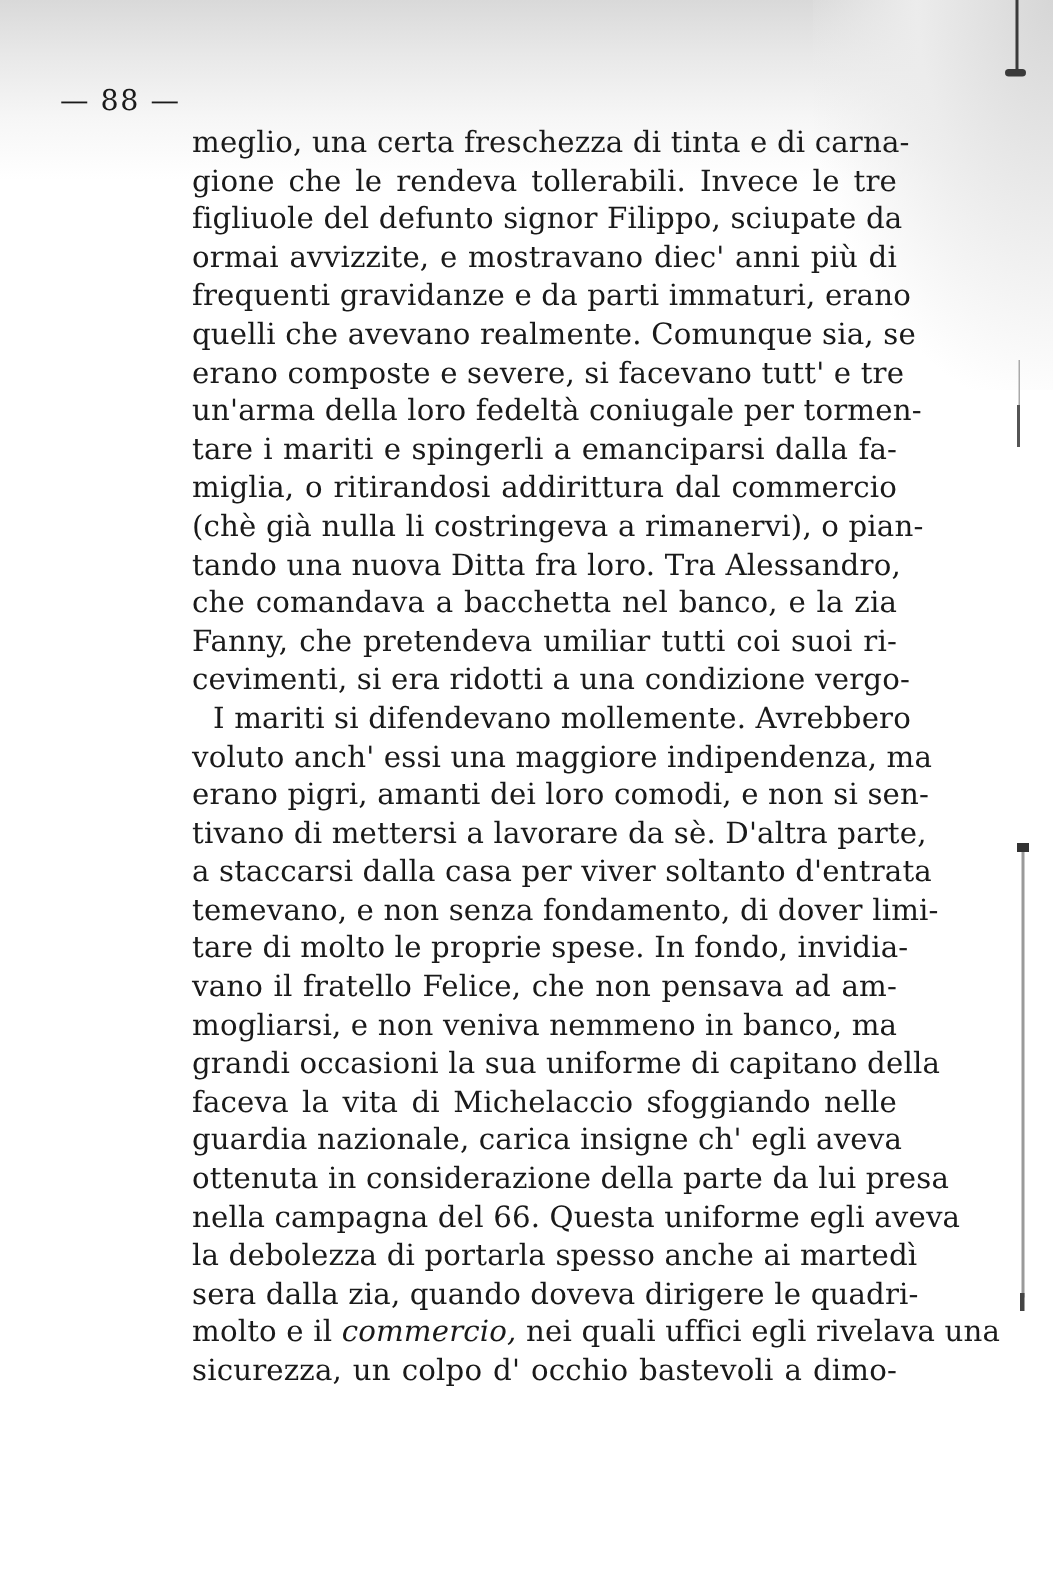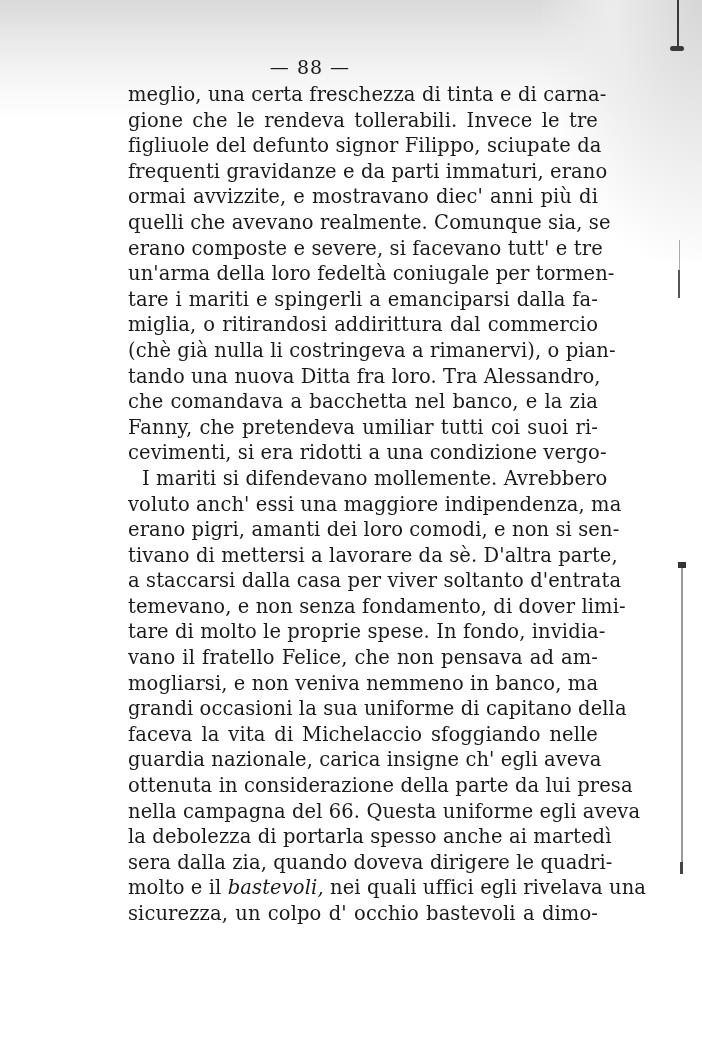--- a/index.html
+++ b/index.html
@@ -37,21 +37,21 @@
     .edge-mark.m3 { left: 678px; top: 270px; width: 2px; height: 28px; background: #555555; }
     .edge-mark.m4 { left: 681px; top: 565px; width: 2px; height: 300px; background: #9a9a9a; }
     .edge-mark.m4b { left: 678px; top: 562px; width: 8px; height: 6px; background: #333; }
     .edge-mark.m4c { left: 680px; top: 862px; width: 3px; height: 12px; background: #444; }
 
     .page-header {
       position: absolute;
       left: 0;
       top: 56px;
       width: 580px;
-      text-align: center;
+      text-align: left;
       font-size: 19px;
       letter-spacing: 1px;
       color: #1a1a1a;
     }
     .page-header .num { margin-left: 40px; }
 
     .body-text {
       position: absolute;
       left: 111px;
       top: 82px;
@@ -94,22 +94,22 @@
 
 <div class="page-header">
   <span class="num">— 88 —</span>
 </div>
 
 <div class="body-text">
   <div>
     <span class="line">meglio, una certa freschezza di tinta e di carna-</span>
     <span class="line">gione che le rendeva tollerabili. Invece le tre</span>
     <span class="line">figliuole del defunto signor Filippo, sciupate da</span>
+    <span class="line">ormai avvizzite, e mostravano diec' anni più di</span>
     <span class="line">frequenti gravidanze e da parti immaturi, erano</span>
-    <span class="line">ormai avvizzite, e mostravano diec' anni più di</span>
     <span class="line">quelli che avevano realmente. Comunque sia, se</span>
     <span class="line">erano composte e severe, si facevano tutt' e tre</span>
     <span class="line">un'arma della loro fedeltà coniugale per tormen-</span>
     <span class="line">tare i mariti e spingerli a emanciparsi dalla fa-</span>
     <span class="line">miglia, o ritirandosi addirittura dal commercio</span>
     <span class="line">(chè già nulla li costringeva a rimanervi), o pian-</span>
     <span class="line">tando una nuova Ditta fra loro. Tra Alessandro,</span>
     <span class="line">che comandava a bacchetta nel banco, e la zia</span>
     <span class="line">Fanny, che pretendeva umiliar tutti coi suoi ri-</span>
     <span class="line">cevimenti, si era ridotti a una condizione vergo-</span>
@@ -124,16 +124,16 @@
     <span class="line">tare di molto le proprie spese. In fondo, invidia-</span>
     <span class="line">vano il fratello Felice, che non pensava ad am-</span>
     <span class="line">mogliarsi, e non veniva nemmeno in banco, ma</span>
     <span class="line">grandi occasioni la sua uniforme di capitano della</span>
     <span class="line">faceva la vita di Michelaccio sfoggiando nelle</span>
     <span class="line">guardia nazionale, carica insigne ch' egli aveva</span>
     <span class="line">ottenuta in considerazione della parte da lui presa</span>
     <span class="line">nella campagna del 66. Questa uniforme egli aveva</span>
     <span class="line">la debolezza di portarla spesso anche ai martedì</span>
     <span class="line">sera dalla zia, quando doveva dirigere le quadri-</span>
-    <span class="line"><span>molto e il </span><em>bastevoli,</em><span> nei quali uffici egli rivelava una</span></span>
+    <span class="line"><span>molto e il </span><em>commercio,</em><span> nei quali uffici egli rivelava una</span></span>
     <span class="line">sicurezza, un colpo d' occhio bastevoli a dimo-</span>
   </div>
 </div>
 
 </body></html>

